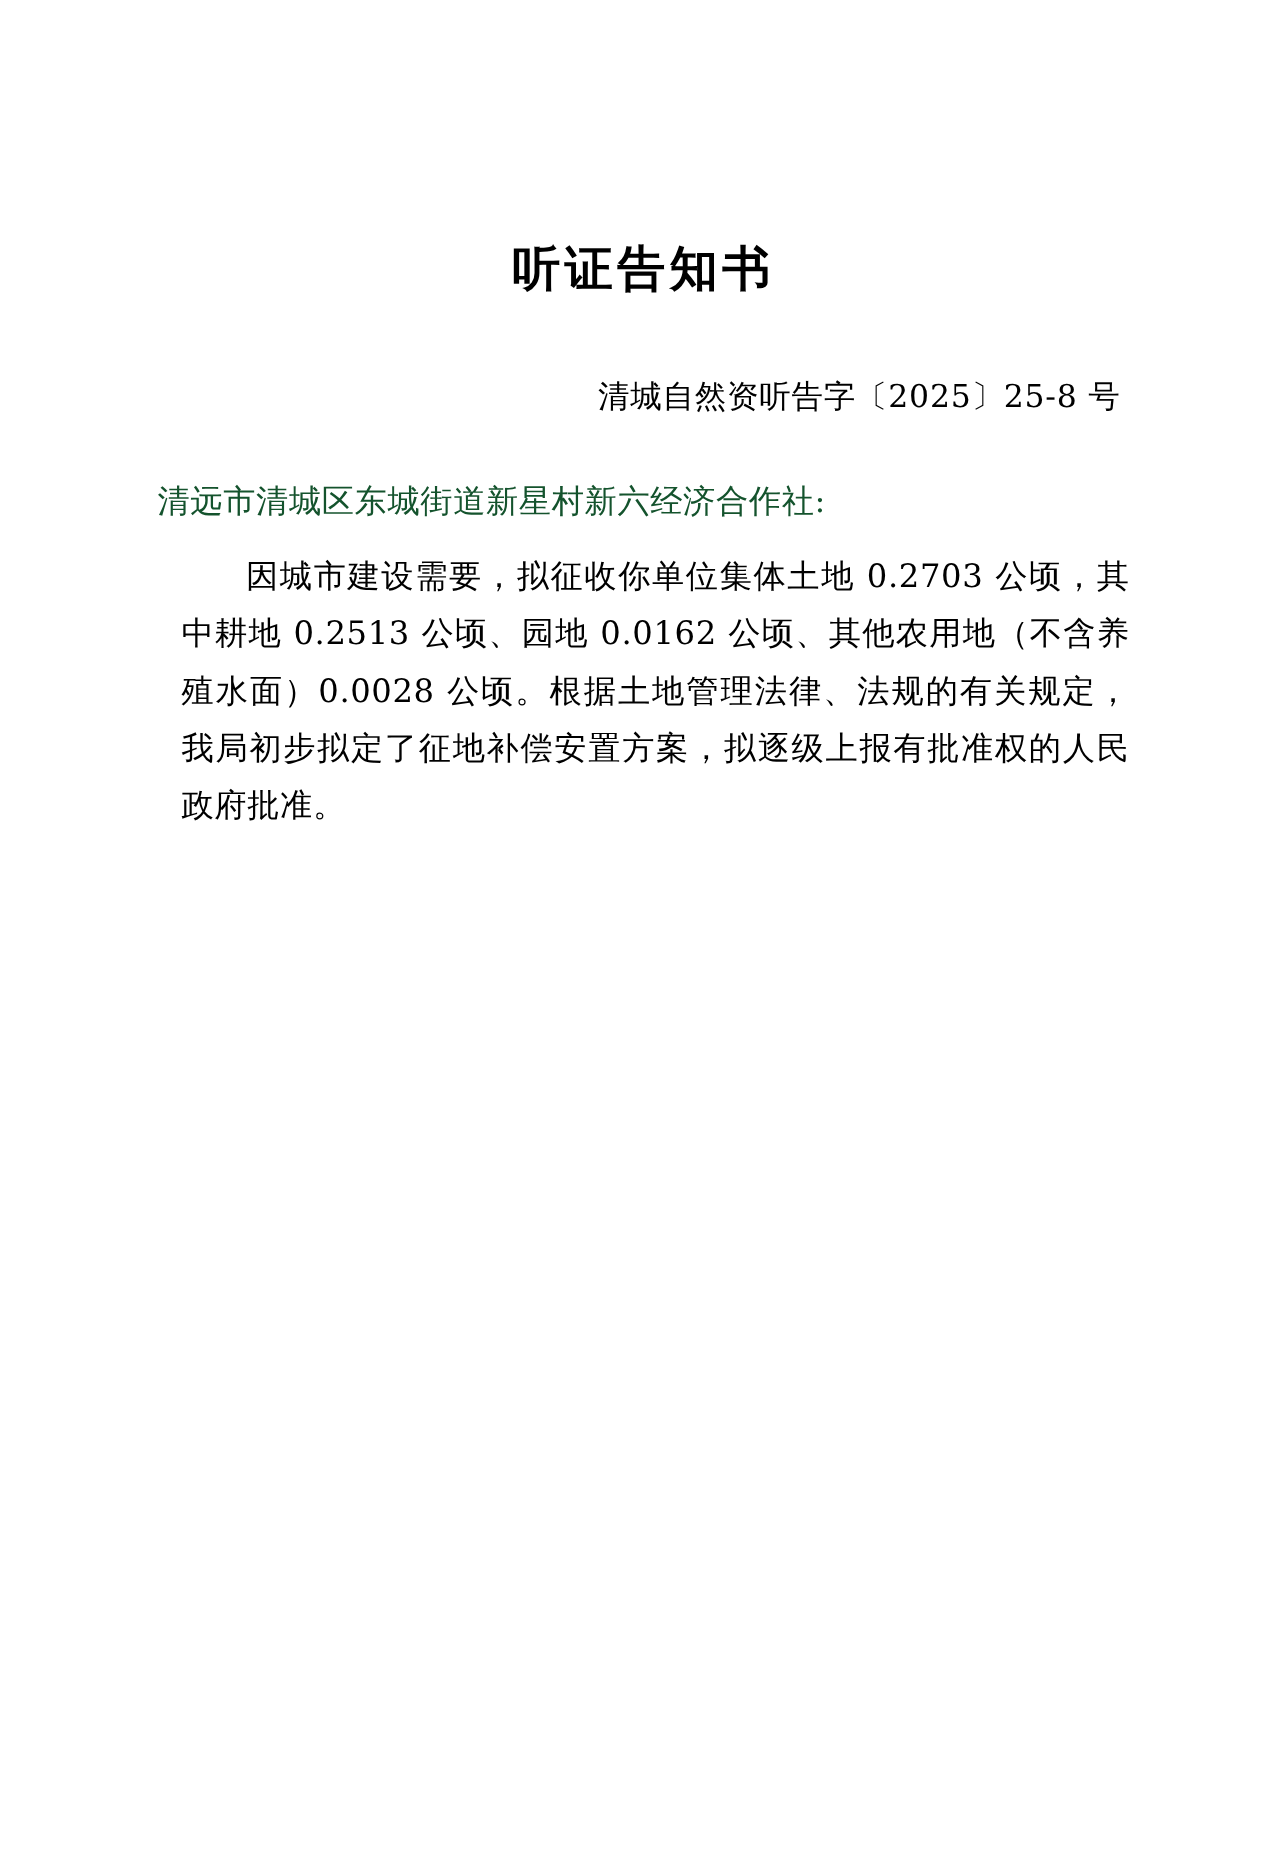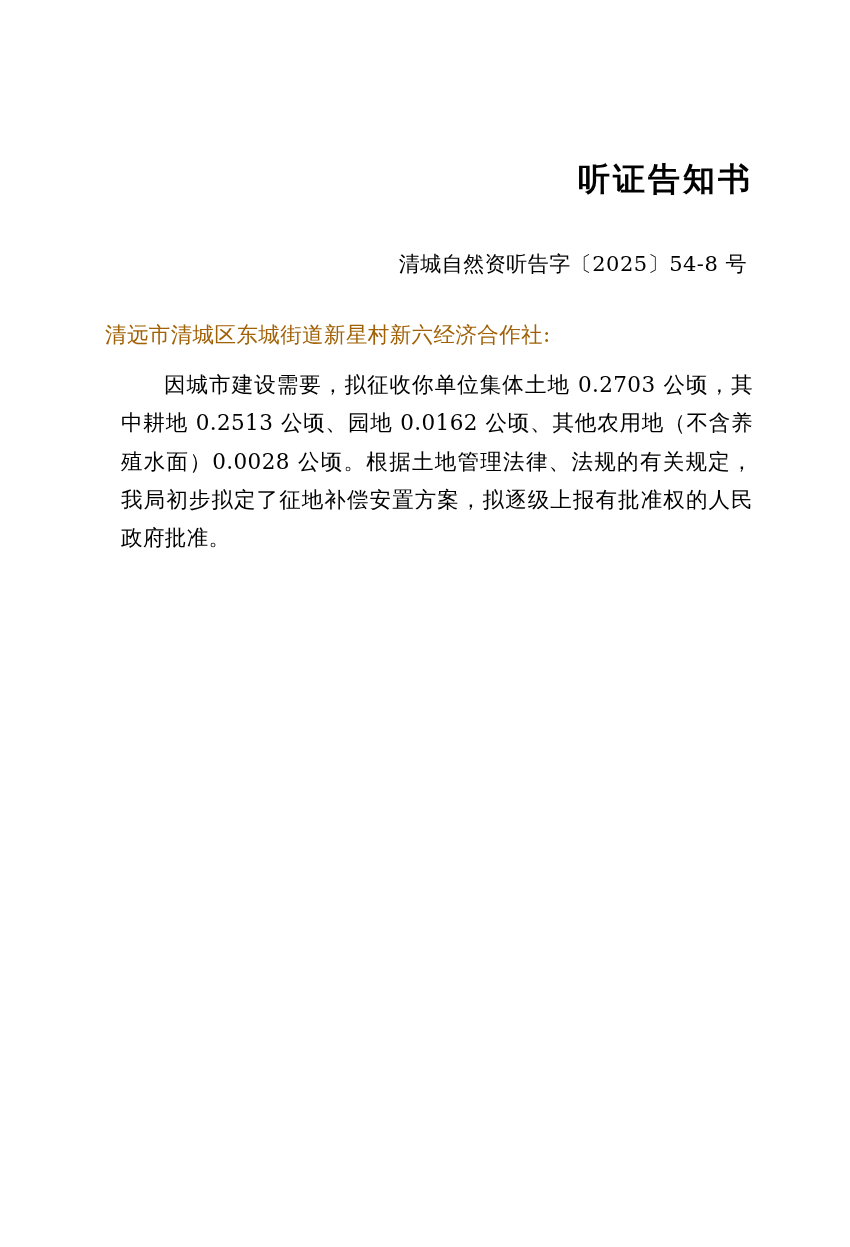--- a/index.html
+++ b/index.html
@@ -23,21 +23,21 @@
     height: 1247px;
     background: #ffffff;
   }
   .content {
     position: absolute;
     left: 105px;
     top: 0;
     width: 648px;
   }
   .doc-title {
-    text-align: right;
+    text-align: center;
     font-family: "DejaVu Sans", "Liberation Sans", sans-serif;
     font-weight: bold;
     font-size: 32px;
     letter-spacing: 3px;
     margin-top: 160px;
     margin-bottom: 0;
     line-height: 1.2;
     color: #000;
   }
   .doc-number {
@@ -47,21 +47,21 @@
     margin-top: 52px;
     margin-right: 6px;
     color: #000;
     font-family: "DejaVu Serif", "Liberation Serif", serif;
   }
   .addressee {
     font-size: 21.5px;
     margin-top: 38px;
     letter-spacing: 0.4px;
     line-height: 1.75;
-    color: #a16207;
+    color: #14532d;
   }
   p.body-para {
     font-size: 21.5px;
     line-height: 1.78;
     margin: 0;
     margin-top: 10px;
     text-indent: 2em;
     text-align: justify;
     text-justify: inter-ideograph;
     letter-spacing: 0.4px;
@@ -73,21 +73,21 @@
   }
 </style>
 </head>
 <body>
 
 <div class="page">
   <div class="content">
 
     <h1 class="doc-title">听证告知书</h1>
 
-    <div class="doc-number">清城自然资听告字〔2025〕54-8 号</div>
+    <div class="doc-number">清城自然资听告字〔2025〕25-8 号</div>
 
     <div class="addressee">清远市清城区东城街道新星村新六经济合作社:</div>
 
     <p class="body-para">因城市建设需要，拟征收你单位集体土地 0.2703 公顷，其中耕地 0.2513 公顷、园地 0.0162 公顷、其他农用地（不含养殖水面）0.0028 公顷。根据土地管理法律、法规的有关规定，我局初步拟定了征地补偿安置方案，拟逐级上报有批准权的人民政府批准。</p>
 
 
 
   </div>
 </div>
 

